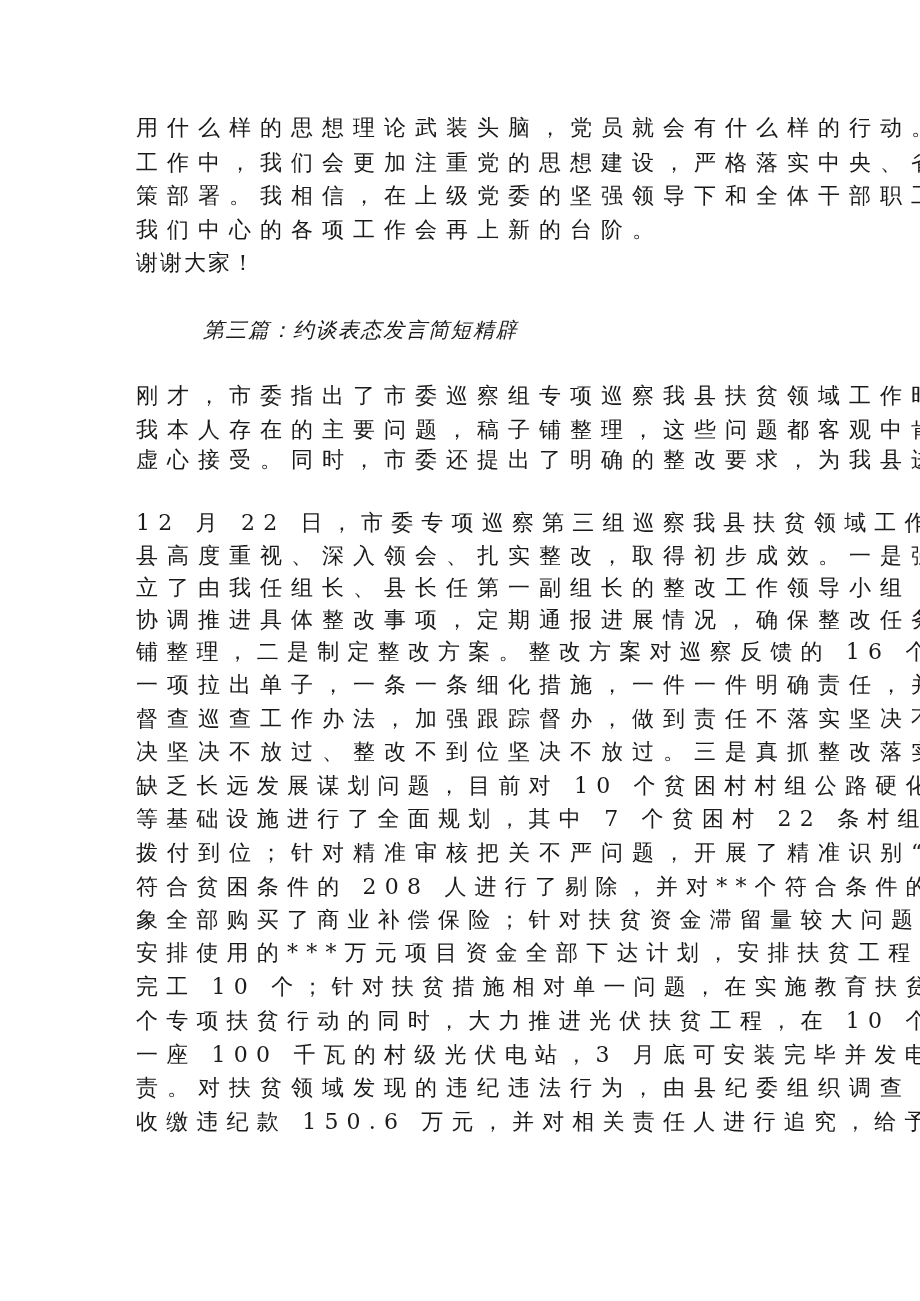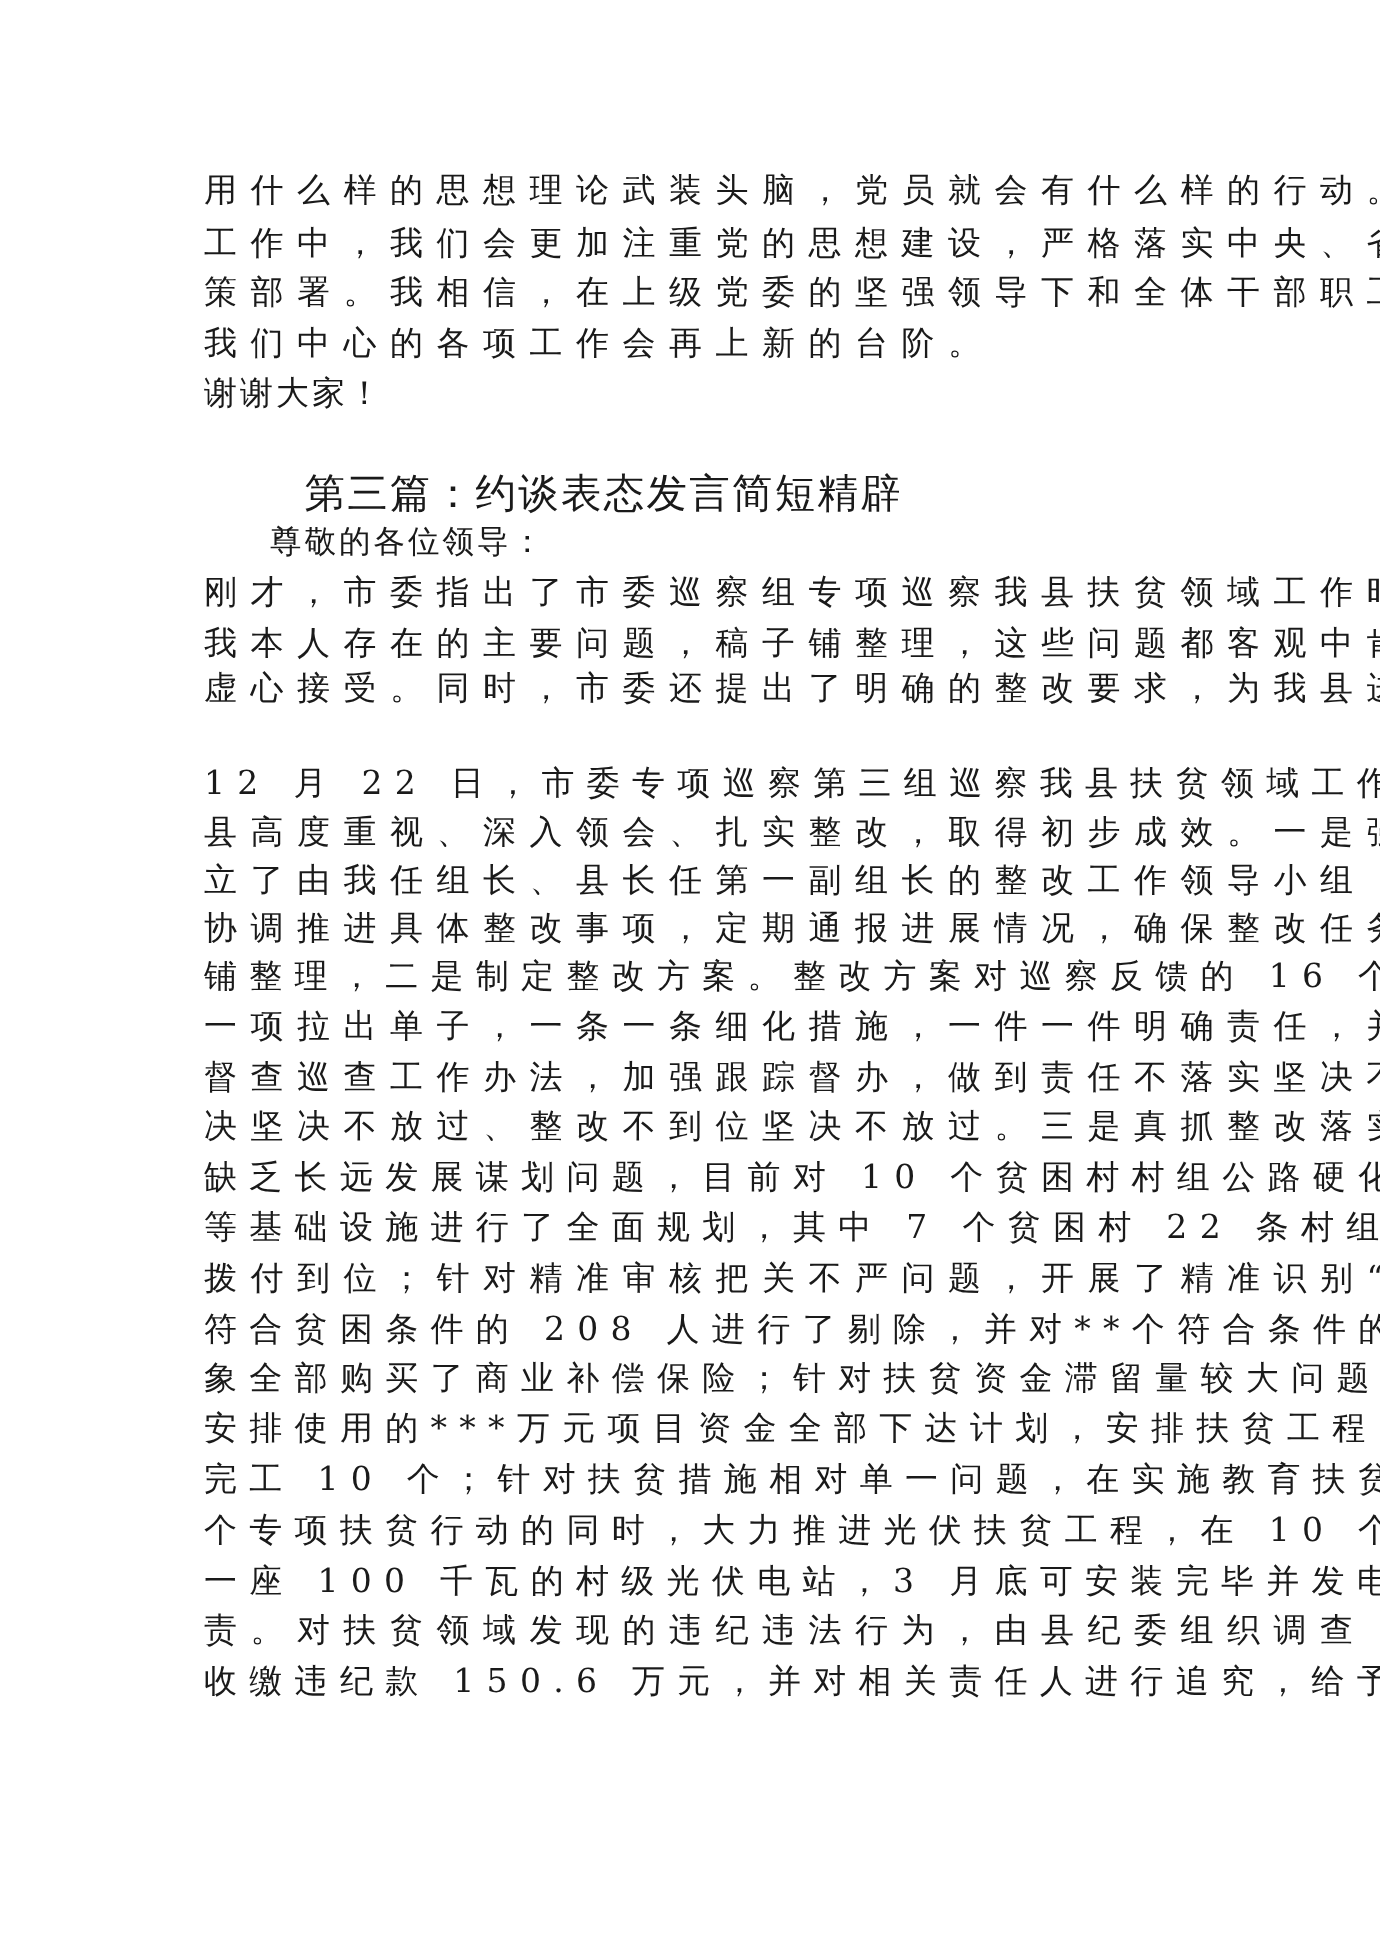--- a/index.html
+++ b/index.html
@@ -32,23 +32,24 @@
     letter-spacing: 9px;
     white-space: nowrap;
     overflow: visible;
   }
   .line.tight { letter-spacing: 8.2px; }
   .heading {
     position: absolute;
     left: 203px;
     height: 30px;
     line-height: 30px;
-    font-size: 27px;
+    font-size: 21px;
     letter-spacing: 1.5px;
     white-space: nowrap;
+    font-style: italic;
   }
   .salutation {
     position: absolute;
     left: 180px;
     height: 30px;
     line-height: 30px;
     font-size: 21px;
     letter-spacing: 2px;
     white-space: nowrap;
   }
@@ -61,21 +62,20 @@
 
 <div class="page">
 
   <div class="line" style="top:113px">用什么样的思想理论武装头脑，党员就会有什么样的行动。因而，在以后的</div>
   <div class="line" style="top:148px">工作中，我们会更加注重党的思想建设，严格落实中央、省、市、县委的决</div>
   <div class="line" style="top:181px">策部署。我相信，在上级党委的坚强领导下和全体干部职工的共同努力下，</div>
   <div class="line thanks" style="top:248px">谢谢大家！</div>
   <div class="line" style="top:215px">我们中心的各项工作会再上新的台阶。</div>
 
   <div class="heading" style="top:315px">第三篇：约谈表态发言简短精辟</div>
-  <div class="salutation" style="top:346px">尊敬的各位领导：</div>
 
   <div class="line" style="top:381px">刚才，市委指出了市委巡察组专项巡察我县扶贫领域工作时发现的**县委和</div>
   <div class="line" style="top:415px">我本人存在的主要问题，稿子铺整理，这些问题都客观中肯、实事求是，我</div>
   <div class="line" style="top:445px">虚心接受。同时，市委还提出了明确的整改要求，为我县进一步做好脱贫攻</div>
 
   <div class="line tight" style="top:508px">12 月 22 日，市委专项巡察第三组巡察我县扶贫领域工作情况反馈会后，我</div>
   <div class="line" style="top:541px">县高度重视、深入领会、扎实整改，取得初步成效。一是强化组织领导。成</div>
   <div class="line" style="top:573px">立了由我任组长、县长任第一副组长的整改工作领导小组，并下设办公室，</div>
   <div class="line" style="top:605px">协调推进具体整改事项，定期通报进展情况，确保整改任务有序推进。稿子</div>
   <div class="line tight" style="top:637px">铺整理，二是制定整改方案。整改方案对巡察反馈的 16 个主要问题，一项</div>

